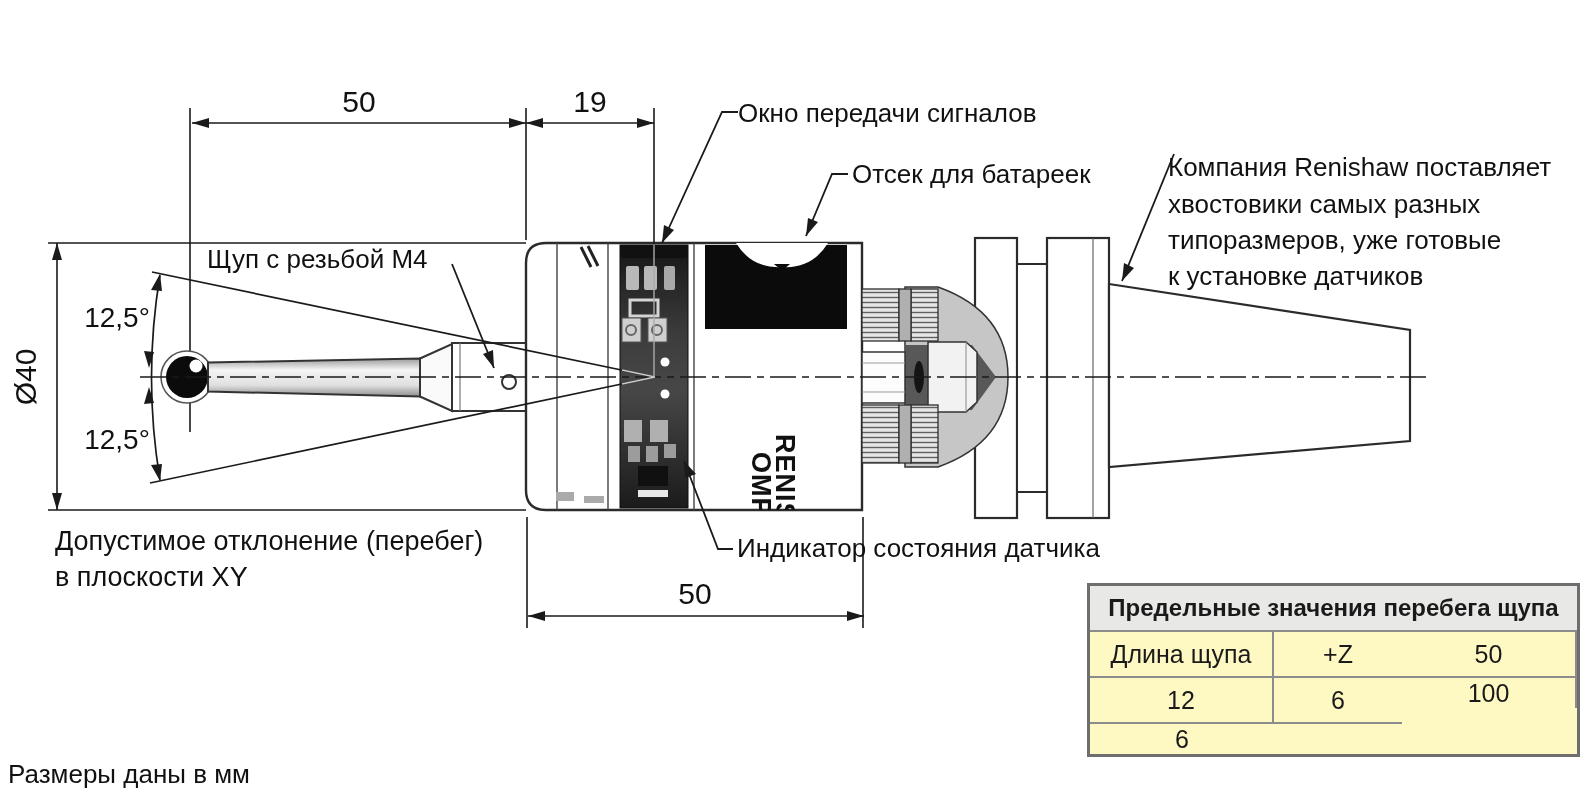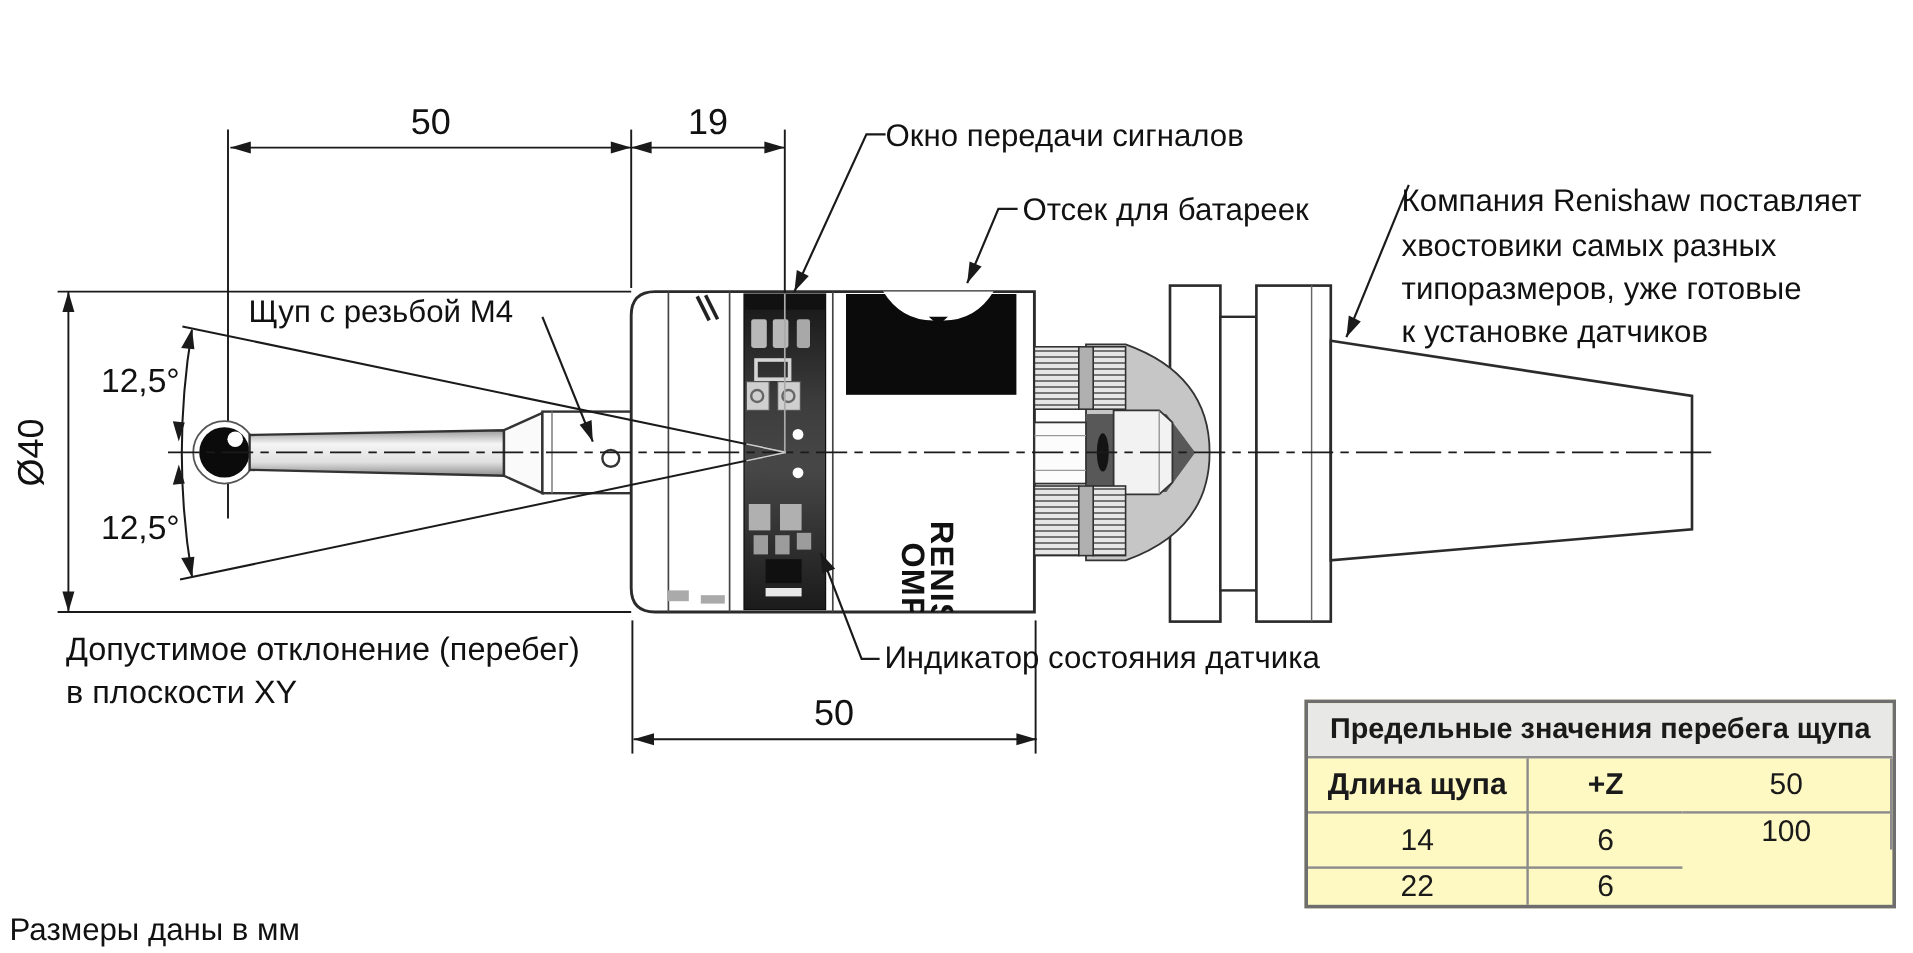--- a/index.html
+++ b/index.html
@@ -14,21 +14,21 @@
   .mark{font-size:27px;font-weight:bold;letter-spacing:1px;}
   
   .ot-table{position:absolute;left:1087px;top:583px;width:487px;border:3px solid #6e6e6e;background:#fef9c3;}
   .ot-title{height:44px;line-height:44px;text-align:center;font-weight:bold;font-size:24px;
             background:#e8e8e6;border-bottom:2px solid #8c8c8c;color:#1a1a1a;}
   .ot-grid{display:grid;grid-template-columns:184px 128px 175px;}
   .ot-cell{display:flex;align-items:center;justify-content:center;font-size:25px;color:#1a1a1a;
            border-right:2px solid #8c8c8c;border-bottom:2px solid #8c8c8c;height:44px;}
   .ot-cell.lastcol{border-right:none;}
   .ot-cell.lastrow{border-bottom:none;height:30px;}
-  .ot-head{font-weight:bold;}
+  .ot-head{font-weight:normal;}
 </style>
 </head>
 <body>
 
 <div class="canvas">
 
 <svg width="1594" height="794" viewBox="0 0 1594 794" style="position:absolute;left:0;top:0;">
   <defs>
     <linearGradient id="bandG" x1="0" y1="0" x2="0" y2="1">
       <stop offset="0" stop-color="#161616"></stop>
@@ -217,22 +217,21 @@
   <text class="units" x="8" y="783">Размеры даны в мм</text>
 </svg>
 
 <div class="ot-table">
   <div class="ot-title">Предельные значения перебега щупа</div>
   <div class="ot-grid">
     <div class="ot-cell ot-head">Длина щупа</div>
     <div class="ot-cell ot-head lastcol">+Z</div>
 
     <div class="ot-cell">50</div>
-    <div class="ot-cell">14</div>
+    <div class="ot-cell">12</div>
     <div class="ot-cell lastcol">6</div>
 
     <div class="ot-cell lastrow">100</div>
-    <div class="ot-cell lastrow">22</div>
     <div class="ot-cell lastcol lastrow">6</div>
   </div>
 </div>
 
 </div>
 
 </body></html>

